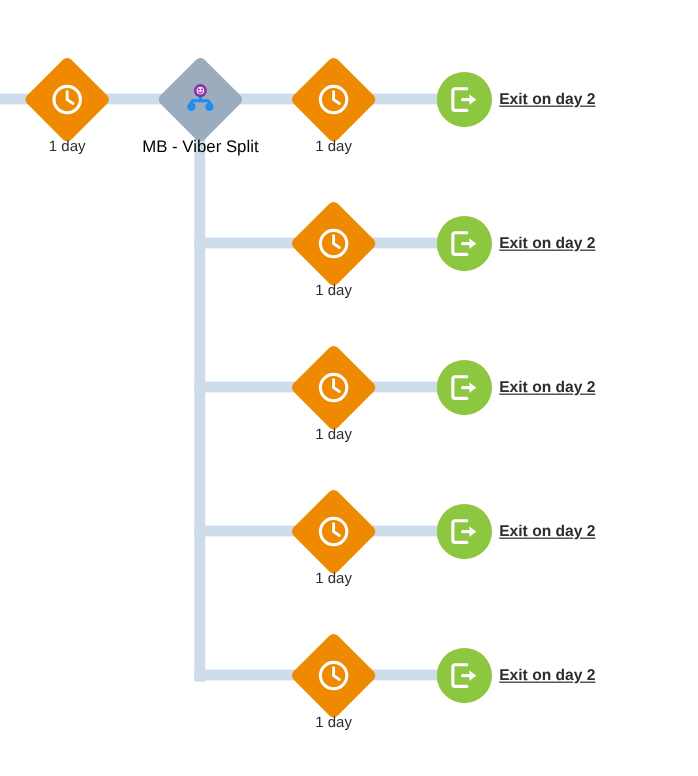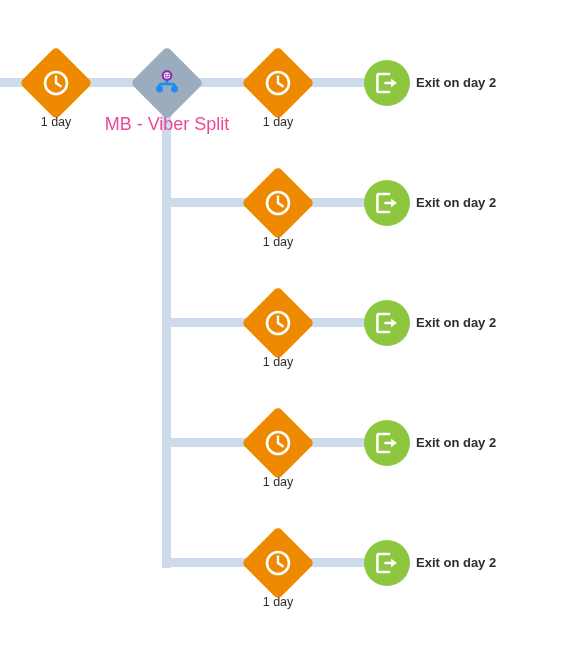--- a/index.html
+++ b/index.html
@@ -67,32 +67,33 @@
   .node-label {
     position: absolute;
     font-size: 12.5px;
     font-weight: normal;
     color: #2d2d2d;
     white-space: nowrap;
     text-align: center;
   }
   .split-label {
     position: absolute;
-    font-size: 18px;
+    font-size: 14px;
     font-weight: normal;
-    color: #ec4899;
+    color: #000000;
     white-space: nowrap;
     text-align: center;
   }
   .exit-label {
     position: absolute;
     font-size: 13px;
     font-weight: bold;
     color: #2d2d2d;
     white-space: nowrap;
+    text-decoration: underline;
   }
 
   svg { display: block; }
 </style>
 </head>
 <body>
 
 <div id="canvas">
 
   <div class="h-line" style="left:0px; top:78px; width:30px;"></div>

